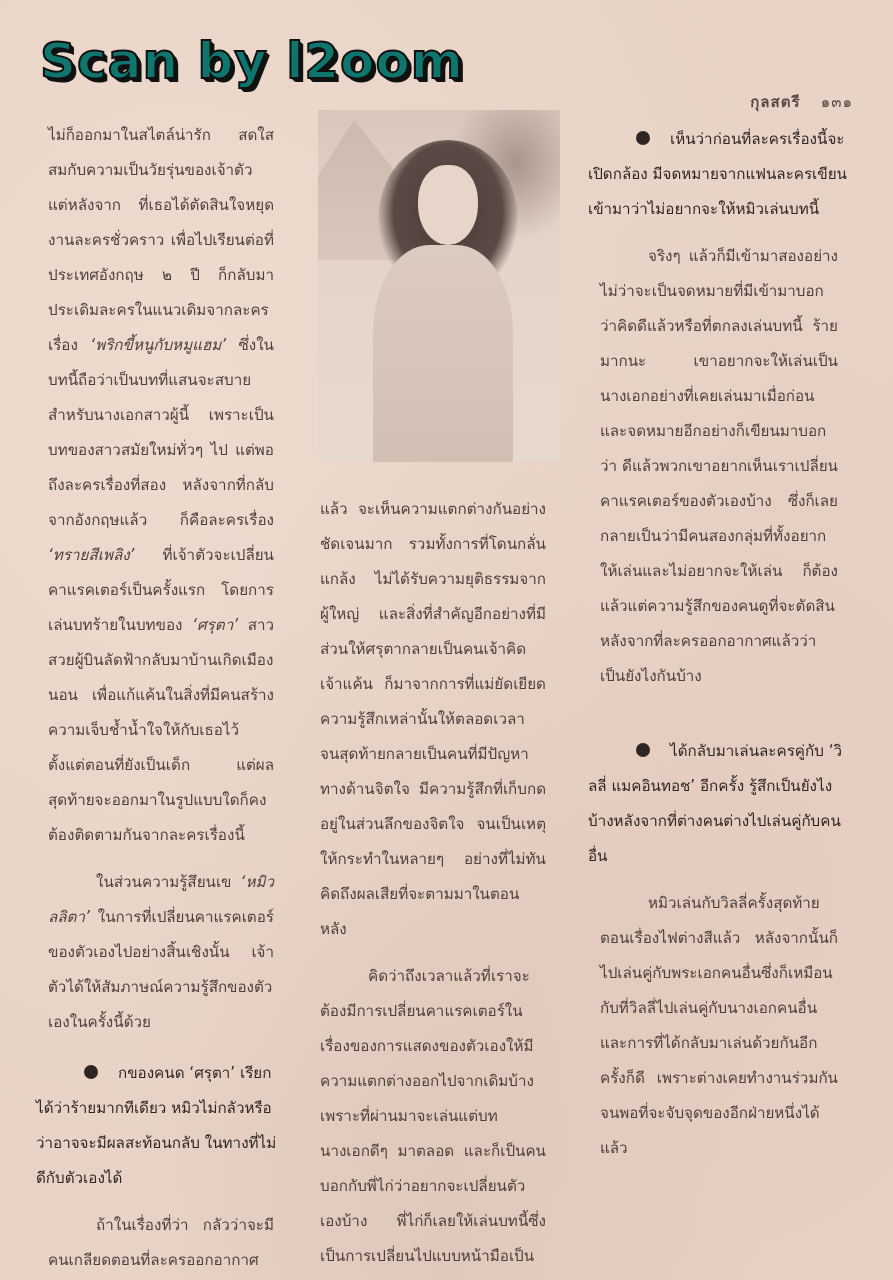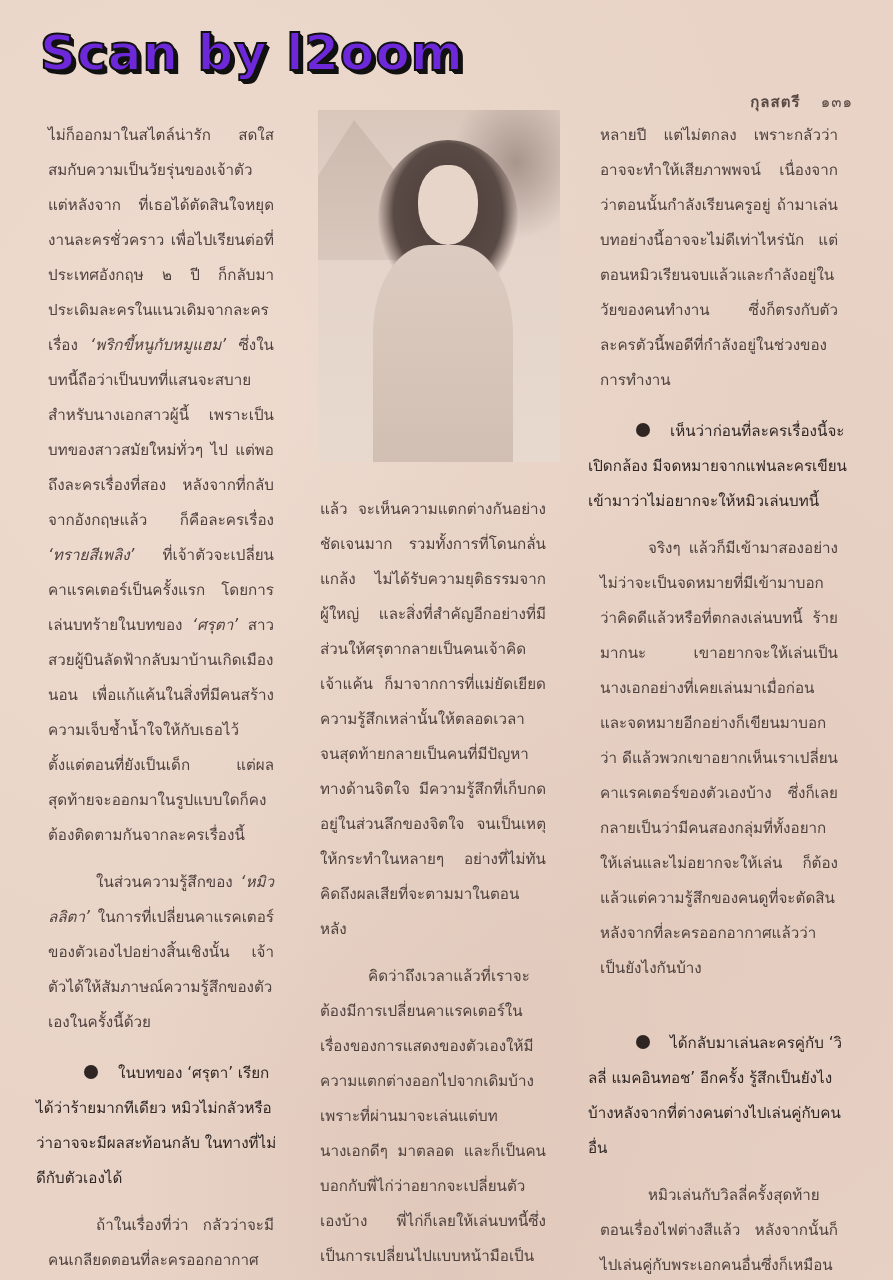--- a/index.html
+++ b/index.html
@@ -7,24 +7,24 @@
       width: 893px; height: 1280px; overflow: hidden; position: relative;
       background: #e8d3c6;
       background-image:
         radial-gradient(ellipse at 20% 30%, rgba(240,222,210,0.7), rgba(232,211,198,0) 60%),
         radial-gradient(ellipse at 80% 70%, rgba(225,200,186,0.6), rgba(232,211,198,0) 60%),
         radial-gradient(ellipse at 50% 95%, rgba(215,190,176,0.5), rgba(232,211,198,0) 50%);
       font-family: "DejaVu Sans", sans-serif;
       color: #4a3d3a;
     }
     .watermark {
-      position: absolute; left: 40px; top: 24px;
+      position: absolute; left: 40px; top: 32px;
       font-family: "DejaVu Sans", sans-serif; font-weight: bold;
       font-size: 50px; letter-spacing: 1px;
-      color: #6d28d9;
+      color: #0f766e;
       -webkit-text-stroke: 2px #111;
       text-shadow: 4px 4px 0 #111, 3px 3px 0 #111, 2px 2px 0 #111;
     }
     .page-header {
       position: absolute; right: 40px; top: 90px;
       font-size: 15px; color: #5a4a46; font-weight: bold; letter-spacing: 1px;
     }
     .page-header .num { margin-left: 14px; font-weight: normal; }
     .col {
       position: absolute; width: 250px;
@@ -81,29 +81,28 @@
 <div class="photo">
   <div class="house"></div>
   <div class="tree"></div>
   <div class="hair"></div>
   <div class="body"></div>
   <div class="face"></div>
 </div>
 
 <div class="col" id="col1">
   <p><span>ไม่ก็ออกมาในสไตล์น่ารัก สดใส สมกับความเป็นวัยรุ่นของเจ้าตัว แต่หลังจาก ที่เธอได้ตัดสินใจหยุดงานละครชั่วคราว เพื่อไปเรียนต่อที่ประเทศอังกฤษ ๒ ปี ก็กลับมาประเดิมละครในแนวเดิมจากละครเรื่อง </span><em>‘พริกขี้หนูกับหมูแฮม’</em><span> ซึ่งในบทนี้ถือว่าเป็นบทที่แสนจะสบายสำหรับนางเอกสาวผู้นี้ เพราะเป็นบทของสาวสมัยใหม่ทั่วๆ ไป แต่พอถึงละครเรื่องที่สอง หลังจากที่กลับจากอังกฤษแล้ว ก็คือละครเรื่อง </span><em>‘ทรายสีเพลิง’</em><span> ที่เจ้าตัวจะเปลี่ยนคาแรคเตอร์เป็นครั้งแรก โดยการเล่นบทร้ายในบทของ </span><em>‘ศรุตา’</em><span> สาวสวยผู้บินลัดฟ้ากลับมาบ้านเกิดเมืองนอน เพื่อแก้แค้นในสิ่งที่มีคนสร้างความเจ็บช้ำน้ำใจให้กับเธอไว้ตั้งแต่ตอนที่ยังเป็นเด็ก แต่ผลสุดท้ายจะออกมาในรูปแบบใดก็คงต้องติดตามกันจากละครเรื่องนี้</span></p>
-  <p class="indent"><span>ในส่วนความรู้สึกของ </span><em>‘หมิว ลลิตา’</em><span> ในการที่เปลี่ยนคาแรคเตอร์ของตัวเองไปอย่างสิ้นเชิงนั้น เจ้าตัวได้ให้สัมภาษณ์ความรู้สึกของตัวเองในครั้งนี้ด้วย</span></p>
-  <div class="q"><span class="bullet"></span><span>ในบทของ ‘ศรุตา’ เรียกได้ว่าร้ายมากทีเดียว หมิวไม่กลัวหรือว่าอาจจะมีผลสะท้อนกลับ ในทางที่ไม่ดีกับตัวเองได้</span></div>
+  <p class="indent"><span>ในส่วนความรู้สึยนเข </span><em>‘หมิว ลลิตา’</em><span> ในการที่เปลี่ยนคาแรคเตอร์ของตัวเองไปอย่างสิ้นเชิงนั้น เจ้าตัวได้ให้สัมภาษณ์ความรู้สึกของตัวเองในครั้งนี้ด้วย</span></p>
+  <div class="q"><span class="bullet"></span><span>กของคนด ‘ศรุตา’ เรียกได้ว่าร้ายมากทีเดียว หมิวไม่กลัวหรือว่าอาจจะมีผลสะท้อนกลับ ในทางที่ไม่ดีกับตัวเองได้</span></div>
   <p class="indent">ถ้าในเรื่องที่ว่า กลัวว่าจะมีคนเกลียดตอนที่ละครออกอากาศแล้ว หมิวว่าคงจะไม่ถึงขนาดนั้น เพราะตัวของศรุตาเองที่กลายเป็นอย่างนี้ ก็มีที่มาว่าตั้งแต่ตอนที่ยังเป็นเด็กอยู่ เห็นความแตกต่างในด้านของความรักและสิ่งที่ได้รับกลับมาจากคนที่เป็นพ่อของตัวเอง ซึ่งเมื่อเทียบกับอีกภรรยาของพ่อ</p>
 </div>
 
 <div class="col" id="col2">
   <p>แล้ว จะเห็นความแตกต่างกันอย่างชัดเจนมาก รวมทั้งการที่โดนกลั่นแกล้ง ไม่ได้รับความยุติธรรมจากผู้ใหญ่ และสิ่งที่สำคัญอีกอย่างที่มีส่วนให้ศรุตากลายเป็นคนเจ้าคิดเจ้าแค้น ก็มาจากการที่แม่ยัดเยียดความรู้สึกเหล่านั้นให้ตลอดเวลา จนสุดท้ายกลายเป็นคนที่มีปัญหาทางด้านจิตใจ มีความรู้สึกที่เก็บกดอยู่ในส่วนลึกของจิตใจ จนเป็นเหตุให้กระทำในหลายๆ อย่างที่ไม่ทันคิดถึงผลเสียที่จะตามมาในตอนหลัง</p>
   <p class="indent">คิดว่าถึงเวลาแล้วที่เราจะต้องมีการเปลี่ยนคาแรคเตอร์ในเรื่องของการแสดงของตัวเองให้มีความแตกต่างออกไปจากเดิมบ้าง เพราะที่ผ่านมาจะเล่นแต่บทนางเอกดีๆ มาตลอด และก็เป็นคนบอกกับพี่ไก่ว่าอยากจะเปลี่ยนตัวเองบ้าง พี่ไก่ก็เลยให้เล่นบทนี้ซึ่งเป็นการเปลี่ยนไปแบบหน้ามือเป็นหลังมือเลยทีเดียว แถมยังบอกอีกว่าบทนี้รอให้ตกลงเล่นมานานแล้ว ซึ่งก็เป็นเรื่องจริงที่พี่ไก่ติดต่อให้เล่นบทนี้มา</p>
 </div>
 
 <div class="col" id="col3">
-  <p>หลายปี แต่ไม่ตกลง เพราะกลัวว่าอาจจะทำให้เสียภาพพจน์ เนื่องจากว่าตอนนั้นกำลังเรียนครูอยู่ ถ้ามาเล่นบทอย่างนี้อาจจะไม่ดีเท่าไหร่นัก แต่ตอนหมิวเรียนจบแล้วและกำลังอยู่ในวัยของคนทำงาน ซึ่งก็ตรงกับตัวละครตัวนี้พอดีที่กำลังอยู่ในช่วงของการทำงาน</p>
   <div class="q"><span class="bullet"></span><span>เห็นว่าก่อนที่ละครเรื่องนี้จะเปิดกล้อง มีจดหมายจากแฟนละครเขียนเข้ามาว่าไม่อยากจะให้หมิวเล่นบทนี้</span></div>
   <p class="indent">จริงๆ แล้วก็มีเข้ามาสองอย่าง ไม่ว่าจะเป็นจดหมายที่มีเข้ามาบอกว่าคิดดีแล้วหรือที่ตกลงเล่นบทนี้ ร้ายมากนะ เขาอยากจะให้เล่นเป็นนางเอกอย่างที่เคยเล่นมาเมื่อก่อน และจดหมายอีกอย่างก็เขียนมาบอกว่า ดีแล้วพวกเขาอยากเห็นเราเปลี่ยนคาแรคเตอร์ของตัวเองบ้าง ซึ่งก็เลยกลายเป็นว่ามีคนสองกลุ่มที่ทั้งอยากให้เล่นและไม่อยากจะให้เล่น ก็ต้องแล้วแต่ความรู้สึกของคนดูที่จะตัดสินหลังจากที่ละครออกอากาศแล้วว่าเป็นยังไงกันบ้าง</p>
   <div class="q" style="margin-top:40px"><span class="bullet"></span><span>ได้กลับมาเล่นละครคู่กับ ‘วิลลี่ แมคอินทอช’ อีกครั้ง รู้สึกเป็นยังไงบ้างหลังจากที่ต่างคนต่างไปเล่นคู่กับคนอื่น</span></div>
   <p class="indent">หมิวเล่นกับวิลลี่ครั้งสุดท้ายตอนเรื่องไฟต่างสีแล้ว หลังจากนั้นก็ไปเล่นคู่กับพระเอกคนอื่นซึ่งก็เหมือนกับที่วิลลี่ไปเล่นคู่กับนางเอกคนอื่น และการที่ได้กลับมาเล่นด้วยกันอีกครั้งก็ดี เพราะต่างเคยทำงานร่วมกันจนพอที่จะจับจุดของอีกฝ่ายหนึ่งได้แล้ว</p>
 </div>
 
 </body></html>

